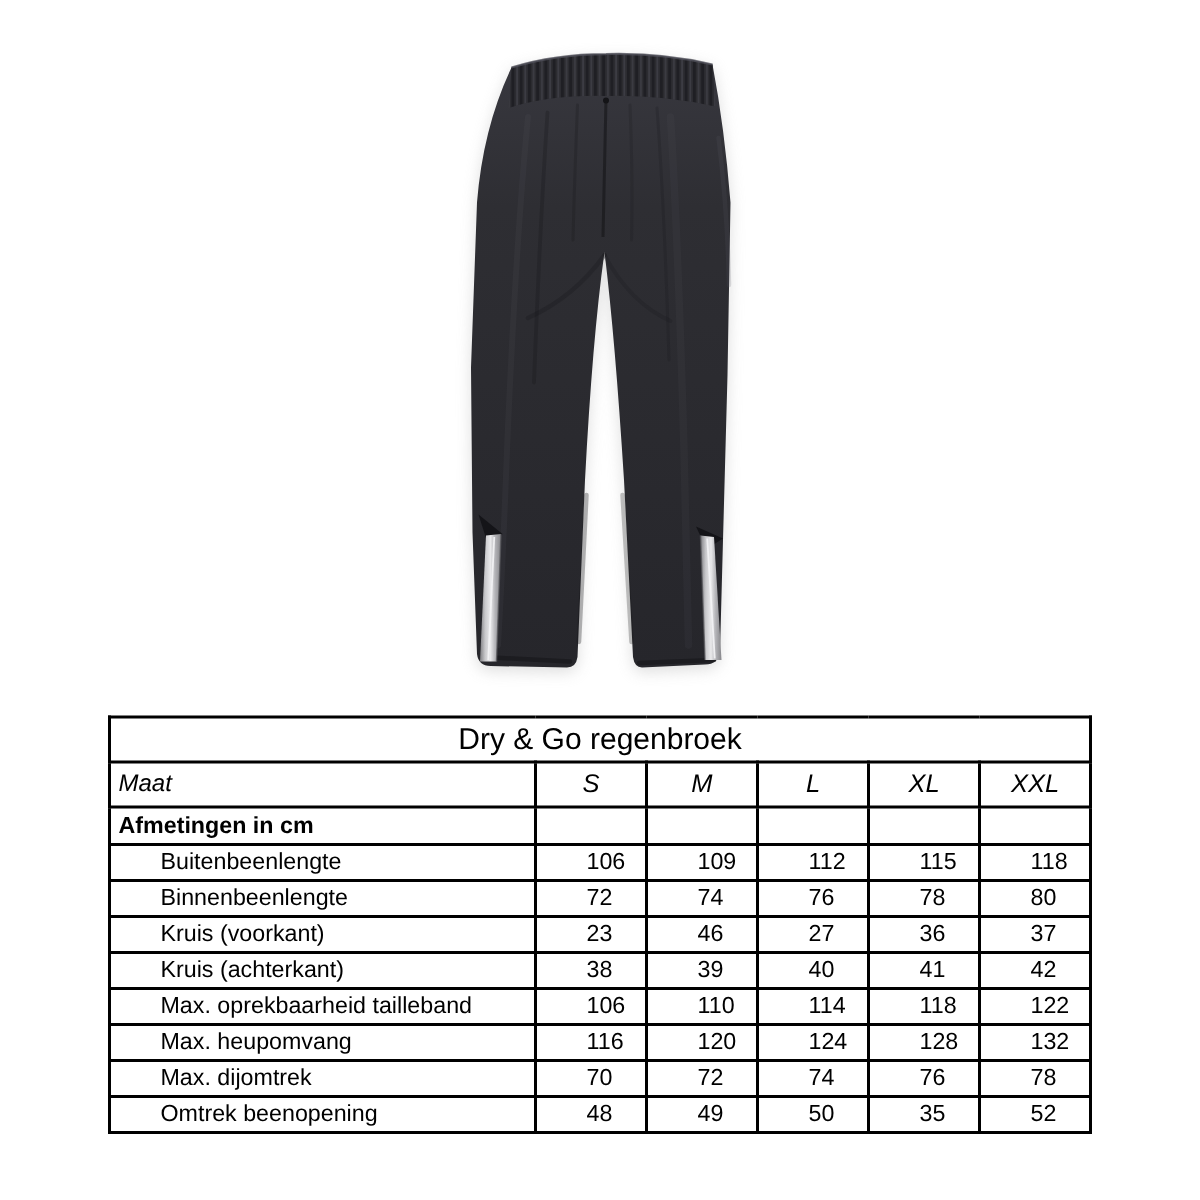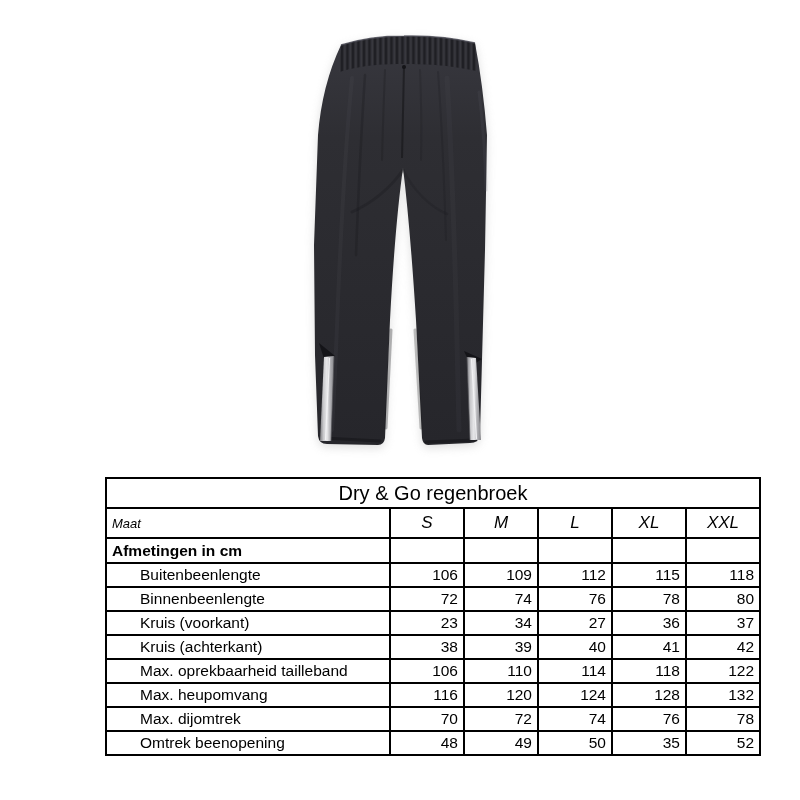--- a/index.html
+++ b/index.html
@@ -3,35 +3,35 @@
 <meta charset="utf-8">
 <style>
   html,body { margin:0; padding:0; background:#ffffff; }
   body { width:800px; height:800px; font-family:"Liberation Sans", sans-serif; color:#000; }
   .stage { position:relative; width:800px; height:800px; overflow:hidden; background:#fff; }
 
   svg.photo { position:absolute; left:0; top:0; }
 
   table.size-table {
     position:absolute; left:72px; top:477px; width:654px;
-    border-collapse:collapse; table-layout:fixed;margin-left:33px;
+    border-collapse:collapse; table-layout:fixed;
   }
   table.size-table td {
     border:2px solid #000;
     padding:0 5px;
     vertical-align:middle;
     white-space:nowrap;
     overflow:hidden;
   }
   tr.title-row td { height:28px; text-align:center; font-size:20px; padding:0; }
-  tr.size-row td { height:28px; font-size:13px; font-style:italic; }
+  tr.size-row td { height:28px; font-size:16px; font-style:italic; }
   tr.size-row td.size-cell { text-align:center; font-size:17px; }
   tr.section-row td { height:23px; font-size:15.5px; font-weight:bold; }
   tbody.measure-rows td { height:22px; font-size:15.5px;padding-left:33px; }
-  td.num { text-align:right; font-size:16px; }
+  td.num { text-align:left; font-size:16px; }
 </style>
 </head>
 <body>
 
 <div class="stage">
 
   <svg class="photo" width="800" height="470" viewBox="0 0 800 470" aria-hidden="true">
     <defs>
       <path id="silp" d="M341,45 Q370,36 404,36 Q442,35 475,43 Q483,85 487,135 L485,250 L482,360 L480,434 Q479,443 470,443 L428,445 Q423,445 422,438 L416,320 Q410,225 403,168 Q395,225 390,320 L385,438 Q384,445 378,445 L327,444 Q319,444 318,436 L315,355 L314,245 L318,135 Q322,85 341,45 Z"></path>
       <linearGradient id="fab" x1="0" y1="0" x2="0" y2="1">
@@ -143,21 +143,21 @@
           <td>Binnenbeenlengte</td>
           <td class="num">72</td>
           <td class="num">74</td>
           <td class="num">76</td>
           <td class="num">78</td>
           <td class="num">80</td>
         </tr>
         <tr>
           <td>Kruis (voorkant)</td>
           <td class="num">23</td>
-          <td class="num">34</td>
+          <td class="num">46</td>
           <td class="num">27</td>
           <td class="num">36</td>
           <td class="num">37</td>
         </tr>
         <tr>
           <td>Kruis (achterkant)</td>
           <td class="num">38</td>
           <td class="num">39</td>
           <td class="num">40</td>
           <td class="num">41</td>

